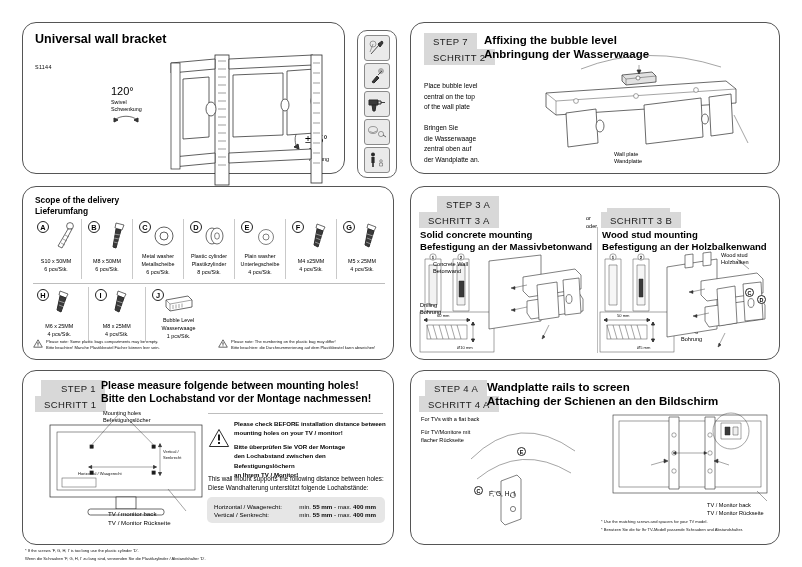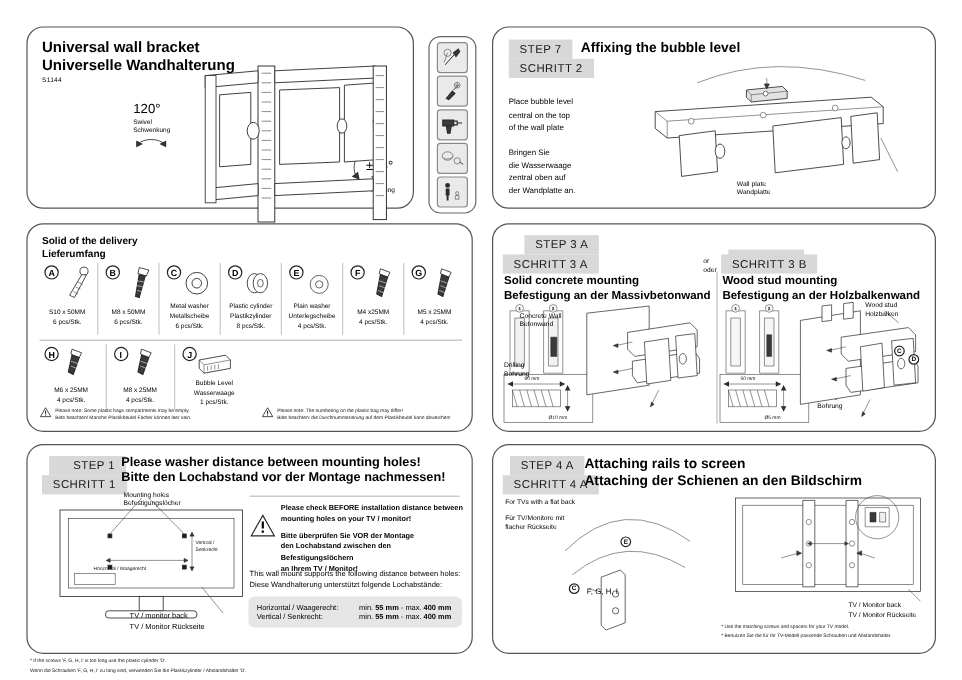--- a/index.html
+++ b/index.html
@@ -56,21 +56,20 @@
   .tbl { border-collapse: collapse; font-size: 6.2px; }
   .tbl td { padding: .5px 0; }
   .b { font-weight: bold; }
 </style>
 </head>
 <body>
 
 <div class="panel" style="left:22px; top:22px; width:323px; height:152px;">
 
   <div class="ttl-en" style="position:absolute;left:12px;top:9px;">Universal wall bracket</div>
-  <div class="ttl-de" style="position:absolute;left:12px;top:24px;">Universelle Wandhalterung</div>
   <div style="position:absolute;left:12px;top:41px;font-size:5.4px;letter-spacing:.3px;">S1144</div>
 
   <div style="position:absolute;left:88px;top:62px;font-size:11px;">120°</div>
   <div style="position:absolute;left:88px;top:76px;font-size:5.4px;">Swivel</div>
   <div style="position:absolute;left:88px;top:83px;font-size:5.4px;">Schwenkung</div>
   <div class="svgbox" style="left:90px;top:91px;">
     <svg width="26" height="10" viewBox="0 0 26 10">
       <path class="ln" stroke-width=".7" d="M2 6 C7 1, 19 1, 24 6"></path>
       <path class="filldk" d="M1 4l4 2-4 2z"></path>
         <path class="filldk" d="M25 4l-4 2 4 2z"></path>
@@ -184,21 +183,21 @@
       <circle cx="5" cy="3.5" r="2" fill="#2b2b2b"></circle>
       <path fill="#2b2b2b" d="M3.4 6h3.2v6H5.8v4H4.2v-4H3.4z"></path>
       <circle cx="13" cy="10" r="1.3" class="lnthin" fill="none"></circle>
       <path class="lnthin" d="M11.5 12h3v3h-3z"></path>
     </svg>
   </div>
 </div>
 
 <div class="panel" style="left:22px; top:186px; width:372px; height:174px;">
 
-  <div class="hdr-en" style="position:absolute;left:12px;top:8px;font-size:8.4px;">Solid of the delivery</div>
+  <div class="hdr-en" style="position:absolute;left:12px;top:8px;font-size:8.4px;">Scope of the delivery</div>
   <div class="hdr-de" style="position:absolute;left:12px;top:19px;font-size:8.4px;">Lieferumfang</div>
 
   <div style="position:absolute;left:8px;top:32px;width:356px;height:60px;display:flex;">
 
     <div style="flex:1;position:relative;padding-top:2px;">
       <div class="circ-letter" style="margin-left:6px;">A</div>
       <div class="svgbox" style="left:20px;top:2px;">
         <svg width="28" height="30" viewBox="0 0 28 30">
           <circle cx="19" cy="5" r="3.4" class="fillw" stroke-width=".7"></circle>
           <path class="fillw" stroke-width=".7" d="M17 8 L21 8 L11 27 L7 25 Z"></path>
@@ -406,20 +405,21 @@
     </span>
   </div>
 </div>
 
 <div class="panel" style="left:410px; top:22px; width:370px; height:152px;">
 
   <div class="steptag" style="position:absolute;left:13px;top:10px;">STEP 7</div>
   <div class="steptag" style="position:absolute;left:13px;top:26px;">SCHRITT 2</div>
 
   <div class="hdr-en" style="position:absolute;left:73px;top:10px;">Affixing the bubble level</div>
+  <div class="hdr-de" style="position:absolute;left:73px;top:24px;">Anbringung der Wasserwaage</div>
 
   <div class="body-txt" style="position:absolute;left:13px;top:58px;width:95px;white-space:pre-line;">Place bubble level
 central on the top
 of the wall plate</div>
   <div class="body-txt" style="position:absolute;left:13px;top:100px;width:95px;white-space:pre-line;">Bringen Sie
 die Wasserwaage
 zentral oben auf
 der Wandplatte an.</div>
 
   <div class="svgbox" style="left:115px;top:28px;">
@@ -608,21 +608,21 @@
   <div class="lbl" style="position:absolute;left:310px;top:71px;">Holzbalken</div>
   <div class="circ-letter" style="position:absolute;left:334px;top:101px;width:9px;height:9px;font-size:5.4px;">C</div>
   <div class="circ-letter" style="position:absolute;left:346px;top:108px;width:9px;height:9px;font-size:5.4px;">D</div>
 </div>
 
 <div class="panel" style="left:22px; top:370px; width:372px; height:175px;">
 
   <div class="steptag" style="position:absolute;left:18px;top:9px;padding-left:20px;">STEP 1</div>
   <div class="steptag" style="position:absolute;left:12px;top:25px;text-align:right;">SCHRITT 1</div>
 
-  <div class="hdr-en" style="position:absolute;left:78px;top:8px;font-size:10.6px;">Please washer distance between mounting holes!</div>
+  <div class="hdr-en" style="position:absolute;left:78px;top:8px;font-size:10.6px;">Please measure folgende between mounting holes!</div>
   <div class="hdr-de" style="position:absolute;left:78px;top:21px;font-size:10.6px;">Bitte den Lochabstand vor der Montage nachmessen!</div>
 
   <div class="lbl" style="position:absolute;left:80px;top:38px;">Mounting holes</div>
   <div class="lbl" style="position:absolute;left:80px;top:45px;">Befestigungslöcher</div>
 
   <div class="svgbox" style="left:25px;top:52px;">
     <svg width="170" height="95" viewBox="0 0 170 95">
       <g class="ln" stroke-width=".7">
         <rect x="2" y="2" width="152" height="72" class="fillw"></rect>
         <rect x="9" y="9" width="138" height="58" class="fillw" stroke-width=".5"></rect>
@@ -704,21 +704,21 @@
       </tbody>
     </table>
   </div>
 </div>
 
 <div class="panel" style="left:410px; top:370px; width:370px; height:175px;">
 
   <div class="steptag" style="position:absolute;left:14px;top:9px;">STEP 4 A</div>
   <div class="steptag" style="position:absolute;left:8px;top:25px;">SCHRITT 4 A</div>
 
-  <div class="hdr-en" style="position:absolute;left:76px;top:9px;">Attaching rails to screen</div>
+  <div class="hdr-en" style="position:absolute;left:76px;top:9px;">Wandplatte rails to screen</div>
   <div class="hdr-de" style="position:absolute;left:76px;top:23px;">Attaching der Schienen an den Bildschirm</div>
 
   <div class="lbl" style="position:absolute;left:10px;top:44px;">For TVs with a flat back</div>
   <div class="lbl" style="position:absolute;left:10px;top:57px;width:60px;white-space:pre-line;">Für TV/Monitore mit
 flacher Rückseite</div>
 
   <div class="svgbox" style="left:56px;top:44px;">
     <svg width="130" height="110" viewBox="0 0 130 110">
       <g class="ln" stroke-width=".6">
         <path class="lnthin" d="M4 44 Q52 -4 108 36"></path>

